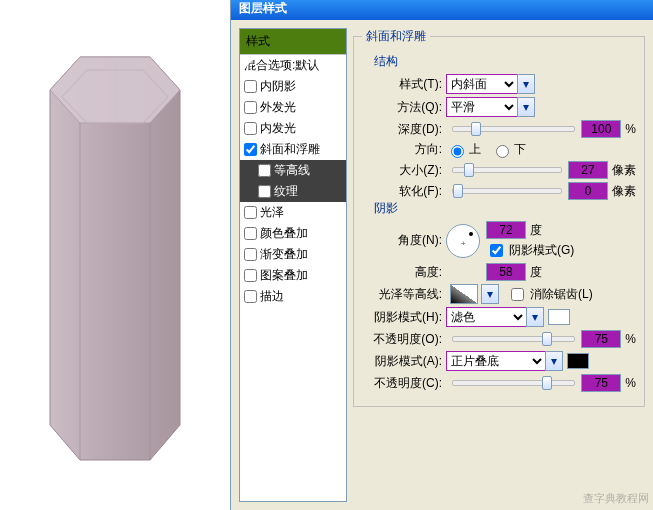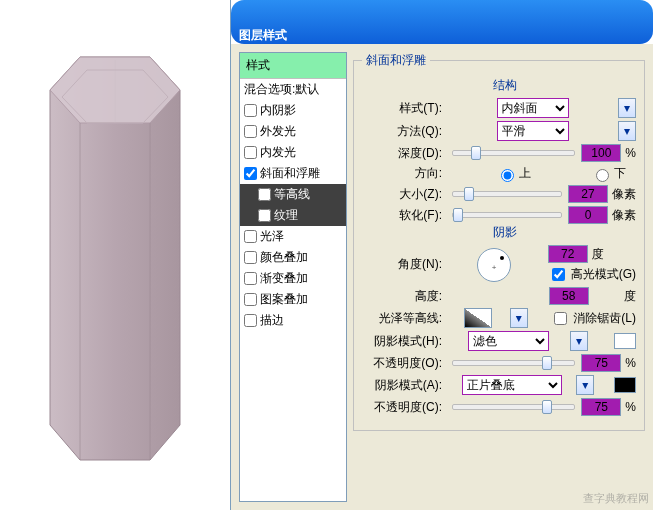--- a/index.html
+++ b/index.html
@@ -1,33 +1,33 @@
 <!DOCTYPE html>
 <html><head>
 <meta charset="utf-8">
 <style>
 * { box-sizing: border-box; font-family: "Microsoft YaHei", SimSun, sans-serif; font-size: 12px; }
 body { margin: 0; width: 653px; height: 510px; background: #fff; display: flex; }
 .preview { width: 230px; height: 510px; display: flex; align-items: center; justify-content: center; }
 .dialog { flex: 1; display: flex; flex-direction: column; border-left: 1px solid #7b9ebd; }
-.titlebar { height: 44px; background: linear-gradient(to bottom, #0a246a, #3a6ea5 50%, #0a246a); background: linear-gradient(to bottom, #0058cc, #3d95ff 50%, #0058cc); color: #fff; display: flex; align-items: flex-end; padding: 0 8px; font-weight: bold; font-size: 14px; border-radius: 13px; }
+.titlebar { height: 20px; background: linear-gradient(to bottom, #0a246a, #3a6ea5 50%, #0a246a); background: linear-gradient(to bottom, #0058cc, #3d95ff 50%, #0058cc); color: #fff; display: flex; align-items: flex-start; padding: 0 8px; font-weight: bold; font-size: 14px; }
 .body { flex: 1; background: #ece9d8; display: flex; padding: 8px; gap: 6px; }
 .styles-panel { width: 108px; border: 1px solid #7f9db9; background: #fff; display: flex; flex-direction: column; }
-.styles-header { background: #86efac; border-bottom: 1px solid #c0c0c0; padding: 4px 6px; }
-.styles-list { flex: 1; overflow: hidden; }
+.styles-header { background: #4d7c0f; border-bottom: 1px solid #c0c0c0; padding: 4px 6px; }
+.styles-list { flex: 1; overflow: hidden; border-radius: 30px; }
 .style-row { display: flex; align-items: center; padding: 2px 4px; gap: 3px; cursor: pointer; }
 .style-row.sel { background: #404040; color: #fff; }
 .style-row.sub { padding-left: 18px; }
 .style-row input[type=checkbox] { margin: 0; width: 13px; height: 13px; }
 .style-row.noind { padding-left: 4px; }
 .main { flex: 1; display: flex; flex-direction: column; overflow: hidden; }
 fieldset { border: 1px solid #c0c0c0; margin: 0 0 6px 0; padding: 6px 8px 8px 8px; }
 fieldset > legend { color: #003399; padding: 0 4px; }
-.sub-legend { color: #003399; margin: 2px 0 4px 2px; text-align: center; }
-.row { display: flex; align-items: center; margin: 3px 0; justify-content: space-between; }
+.sub-legend { color: #003399; margin: 2px 0 4px 2px; }
+.row { display: flex; align-items: center; margin: 3px 0; }
 .lbl { width: 70px; text-align: right; margin-right: 4px; }
 select { width: 72px; height: 20px; border: 1px solid #a21caf; background: #fff; }
 .dropbtn { width: 18px; height: 20px; border: 1px solid #7f9db9; background: linear-gradient(#f0f4fd,#cfe0ff); margin-left: -1px; display: flex; align-items: center; justify-content: center; color: #003399; cursor: pointer; }
 .slider { flex: 1; height: 6px; background: #eee; border: 1px solid #bbb; position: relative; margin: 0 6px; border-radius: 2px; }
 .slider .thumb { position: absolute; top: -5px; width: 10px; height: 14px; background: linear-gradient(#fff,#cfe0ff); border: 1px solid #7f9db9; border-radius: 2px; }
 .numbox { width: 40px; height: 18px; border: 1px solid #7f9db9; text-align: center; background: #a21caf; }
 .unit { margin-left: 4px; }
 .radio-row label { margin-right: 10px; display: inline-flex; align-items: center; gap: 2px; }
 .angle-circle { width: 34px; height: 34px; border: 1px solid #7f9db9; border-radius: 50%; background: #fff; position: relative; margin-right: 6px; }
 .angle-circle .dot { position: absolute; width: 4px; height: 4px; background: #000; border-radius: 50%; left: 22px; top: 7px; }
@@ -188,21 +188,21 @@
                 <span class="cross">+</span>
                 <div class="dot"></div>
               </div>
             <div style="display:flex;flex-direction:column;gap:2px">
               <div style="display:flex;align-items:center">
                 <input class="numbox" value="72" style="">
                 <span class="unit">度</span>
               </div>
               <label style="display:flex;align-items:center;gap:3px">
                 <input type="checkbox" checked="" style="">
-                  <span>高光模式(G)</span>
+                  <span>阴影模式(G)</span>
               </label>
             </div>
           </div>
 
           <div class="row">
             <span class="lbl">高度:</span>
             <span style="width:40px"></span>
             <input class="numbox" value="58" style="">
             <span class="unit">度</span>
           </div>

